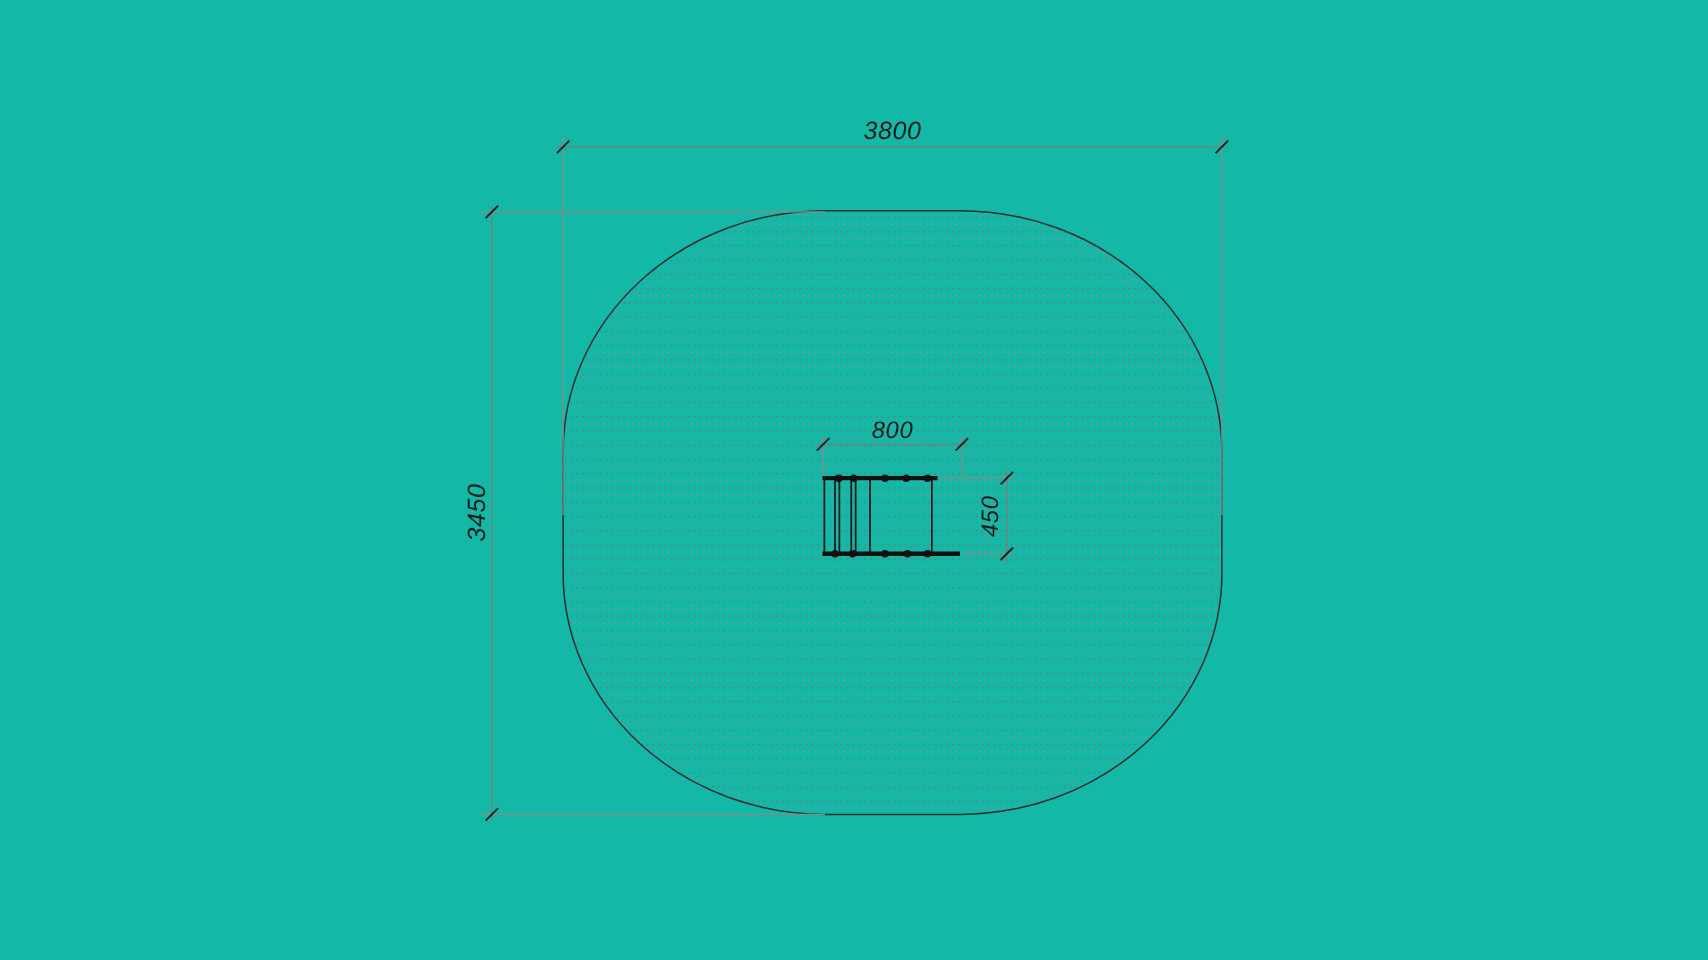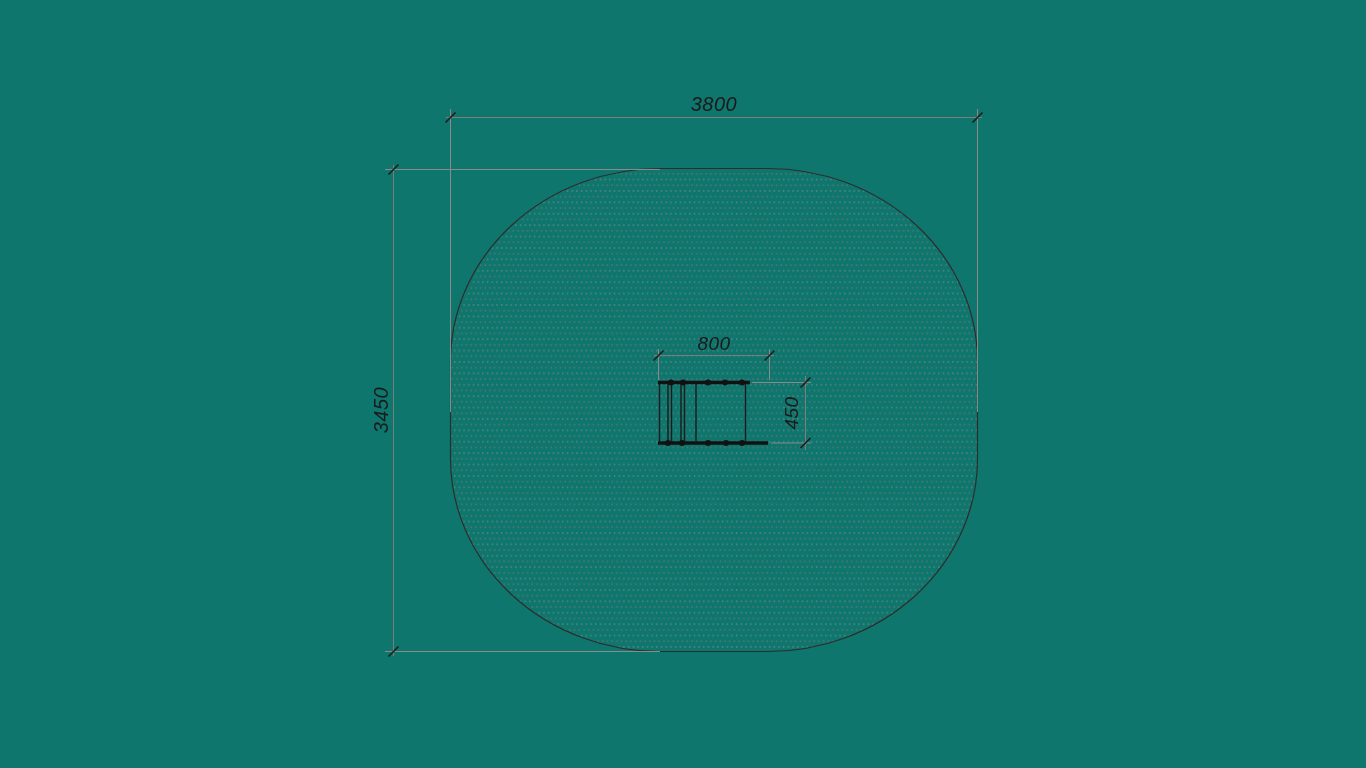--- a/index.html
+++ b/index.html
@@ -4,21 +4,21 @@
 <style>
   html, body {
     margin: 0;
     padding: 0;
     background: #ffffff;
   }
   .stage {
     position: relative;
     width: 1366px;
     height: 768px;
-    background: #0f766e;
+    background: #14b8a6;
     overflow: hidden;
     font-family: "Liberation Sans", sans-serif;
   }
   svg { display: block; }
 
   
   .zone-outline {
     fill: url(#stipple);
     stroke: #2d2d2d;
     stroke-width: 1.2;

